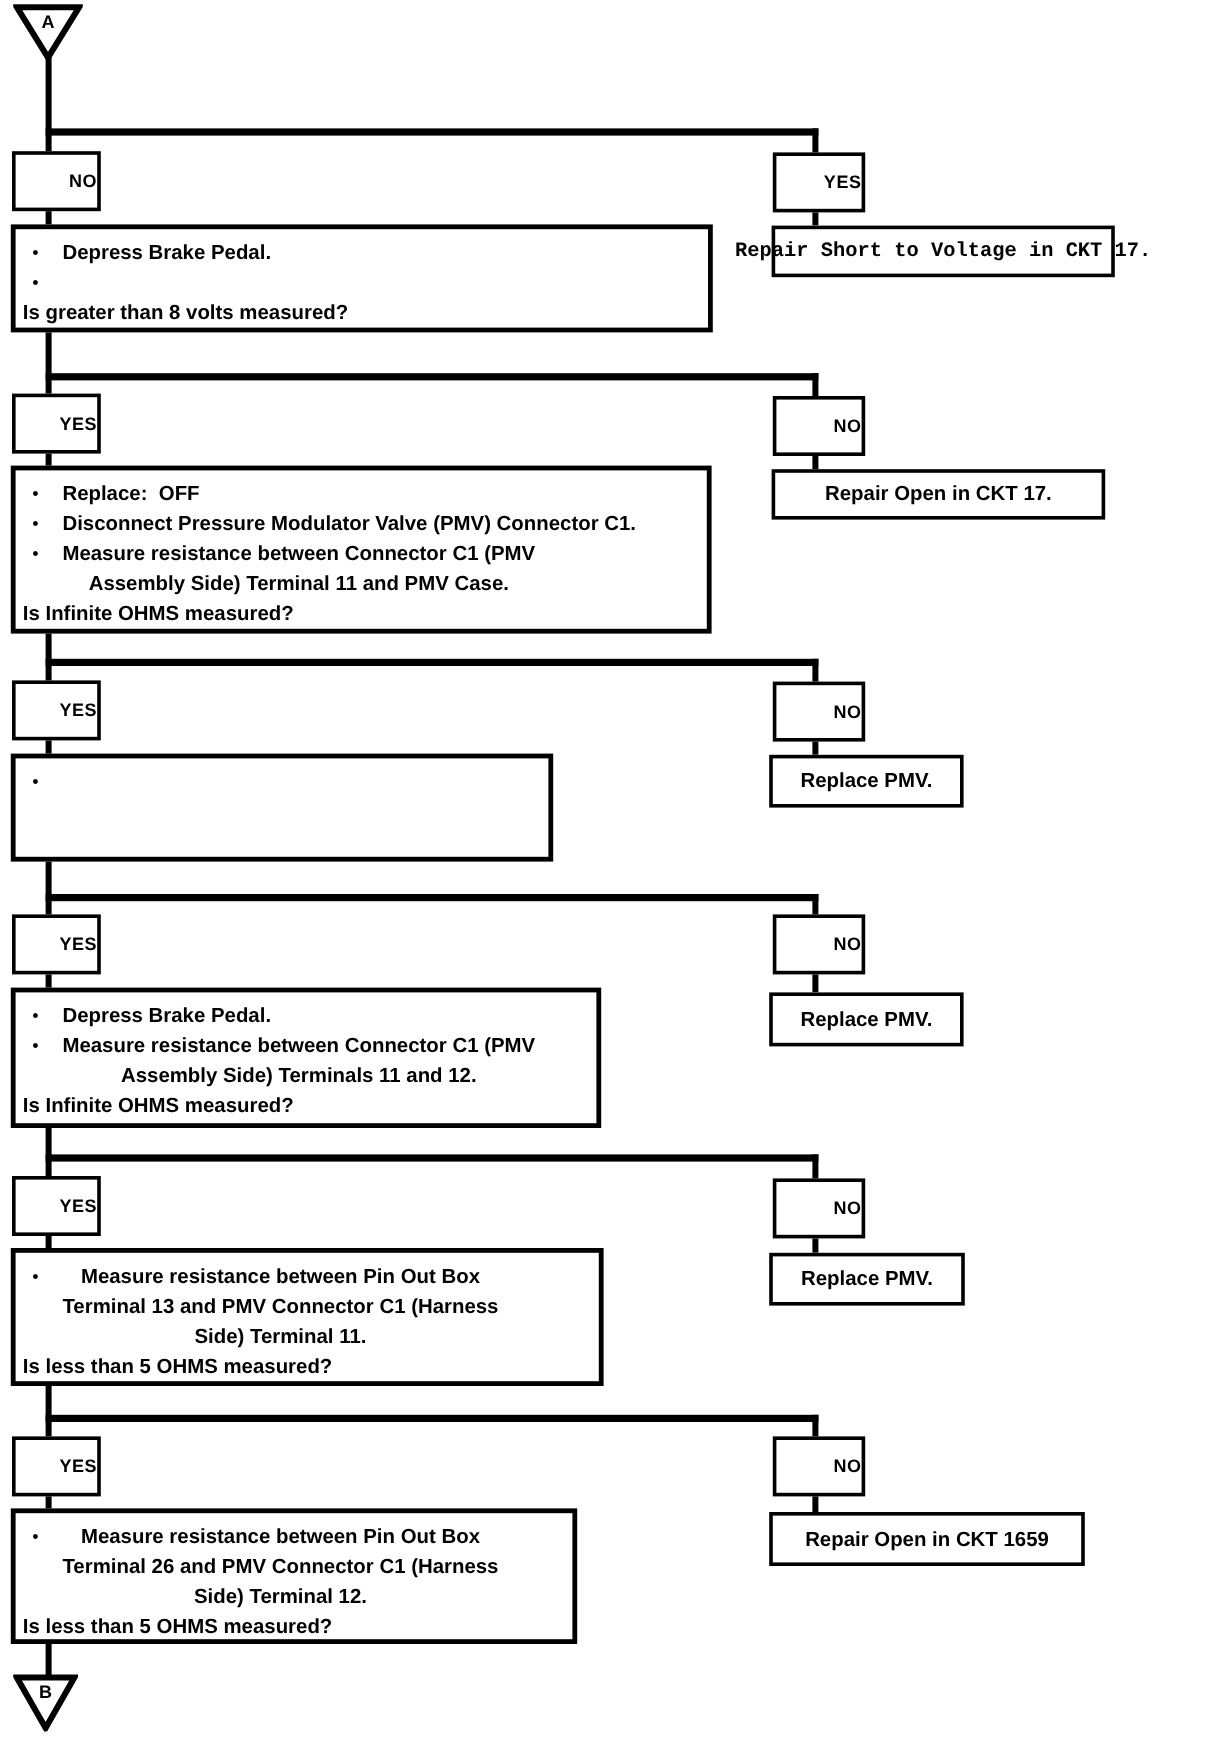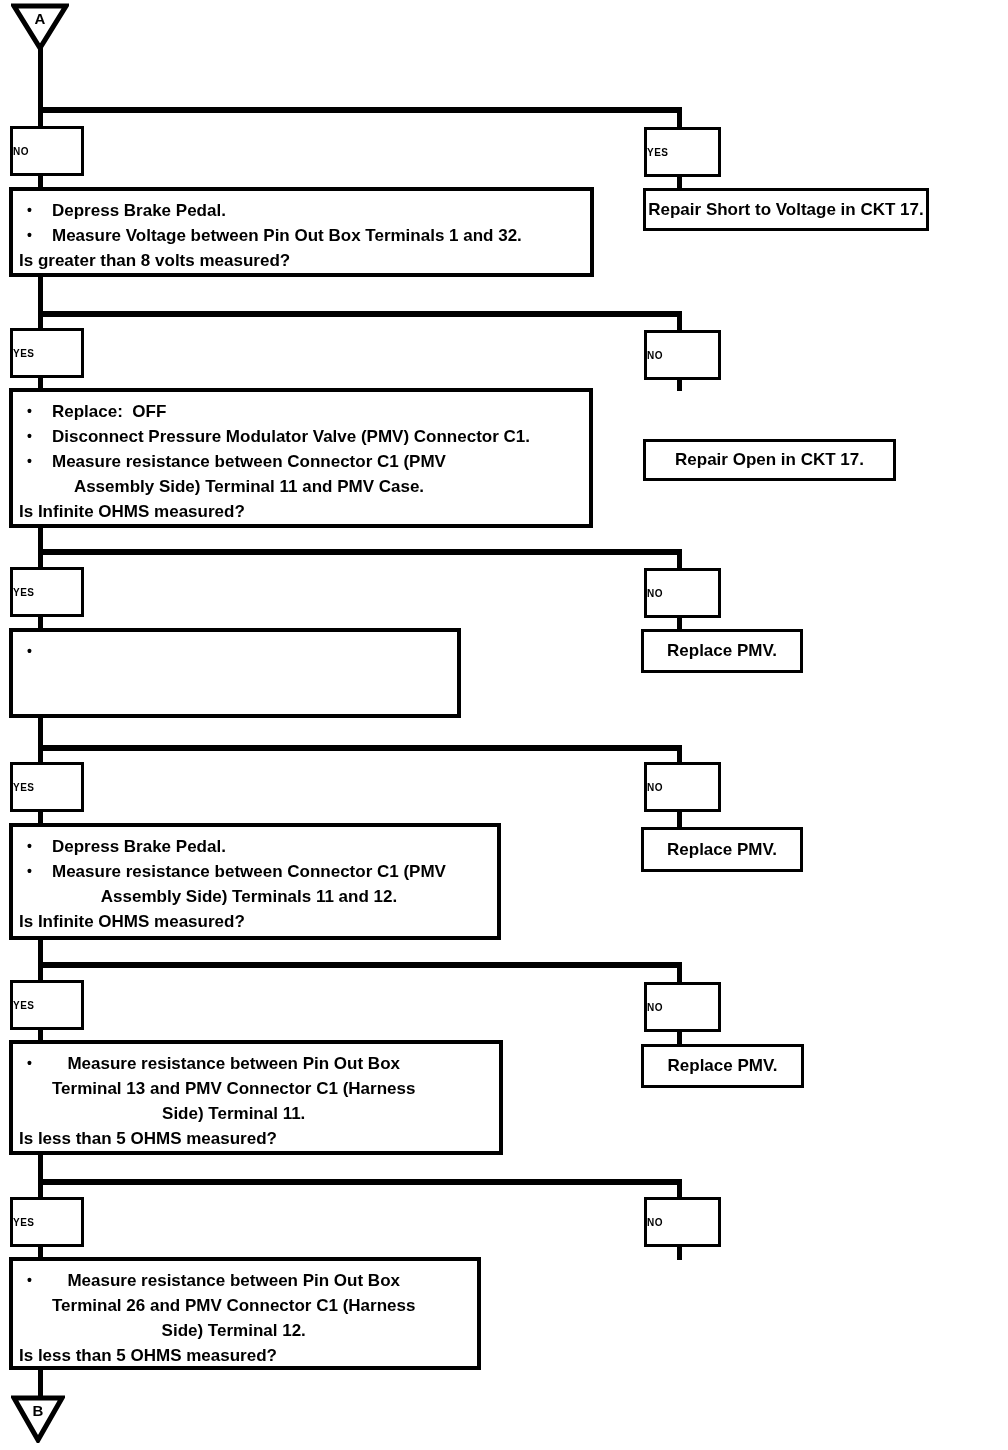--- a/index.html
+++ b/index.html
@@ -5,22 +5,22 @@
   html,body{margin:0;padding:0;background:#fff;}
   #canvas{
     position:relative;width:1008px;height:1450px;background:#fff;
     font-family:"Liberation Sans",sans-serif;font-weight:bold;color:#000;
     overflow:hidden;
   }
   .hline{position:absolute;height:6px;background:#000;z-index:1;}
   .vline{position:absolute;width:5px;background:#000;z-index:1;}
   .label-box{
     position:absolute;background:#fff;border:3px solid #000;z-index:2;
-    display:flex;align-items:center;justify-content:flex-start;
-    font-size:10px;letter-spacing:0.5px;
+    display:flex;align-items:center;justify-content:flex-end;
+    font-size:15px;letter-spacing:0.5px;
   }
   .decision{
     position:absolute;background:#fff;border:4px solid #000;z-index:2;
     font-size:17px;line-height:25px;padding:7px 8px 0 6px;box-sizing:border-box;
   }
   .bullet-row{display:flex;margin-left:8px;}
   .bullet-row .bullet{width:25px;flex:0 0 25px;font-size:14px;}
   .bullet-row .step-text{white-space:pre-wrap;text-align:center;}
   .question{white-space:pre-wrap;}
   .action-box{
@@ -70,28 +70,27 @@
   <div class="label-box" style="left:10px;top:126px;width:68px;height:44px;">
     <span>NO</span>
   </div>
   <div class="decision" style="left:9px;top:187px;width:585px;height:90px;">
     <div class="bullet-row">
       <span class="bullet">•</span>
       <span class="step-text">Depress Brake Pedal.</span>
     </div>
     <div class="bullet-row">
       <span class="bullet">•</span>
-      <span class="step-text">Measure Voltage between Pin Out Box Terminals 1 and 32.</span>
     </div>
     <div class="question">Is greater than 8 volts measured?</div>
   </div>
   <div class="label-box" style="left:644px;top:127px;width:71px;height:44px;">
     <span>YES</span>
   </div>
-  <div class="action-box" style="left:643px;top:188px;width:286px;height:43px;">
+  <div class="action-box" style="left:643px;top:188px;width:286px;height:43px;font-family:Liberation Mono, monospace;">
     <span>Repair Short to Voltage in CKT 17.</span>
   </div>
 
   <div class="label-box" style="left:10px;top:328px;width:68px;height:44px;">
     <span>YES</span>
   </div>
   <div class="decision" style="left:9px;top:388px;width:584px;height:140px;">
     <div class="bullet-row">
       <span class="bullet">•</span>
       <span class="step-text">Replace:  OFF</span>
@@ -103,21 +102,21 @@
     <div class="bullet-row">
       <span class="bullet">•</span>
       <span class="step-text">Measure resistance between Connector C1 (PMV
 Assembly Side) Terminal 11 and PMV Case.</span>
     </div>
     <div class="question">Is Infinite OHMS measured?</div>
   </div>
   <div class="label-box" style="left:644px;top:330px;width:71px;height:44px;">
     <span>NO</span>
   </div>
-  <div class="action-box" style="left:643px;top:391px;width:253px;height:42px;margin-top:48px;">
+  <div class="action-box" style="left:643px;top:391px;width:278px;height:42px;">
     <span>Repair Open in CKT 17.</span>
   </div>
 
   <div class="label-box" style="left:10px;top:567px;width:68px;height:44px;">
     <span>YES</span>
   </div>
   <div class="decision" style="left:9px;top:628px;width:452px;height:90px;">
     <div class="bullet-row">
       <span class="bullet">•</span>
     </div>
@@ -177,20 +176,23 @@
     <div class="bullet-row">
       <span class="bullet">•</span>
       <span class="step-text">Measure resistance between Pin Out Box
 Terminal 26 and PMV Connector C1 (Harness
 Side) Terminal 12.</span>
     </div>
     <div class="question">Is less than 5 OHMS measured?</div>
   </div>
   <div class="label-box" style="left:644px;top:1197px;width:71px;height:44px;">
     <span>NO</span>
+  </div>
+  <div class="action-box" style="left:641px;top:1260px;width:263px;height:45px;">
+    <span>Repair Open in CKT 1659</span>
   </div>
 
   <div class="tri" style="left:11px;top:1395px;">
     <svg width="54" height="48" viewBox="0 0 54 48">
       <polygon points="3,3 51,3 27,45" fill="#ffffff" stroke="#000000" stroke-width="5"></polygon>
     </svg>
     <div class="tri-letter">B</div>
   </div>
 
 </div>

